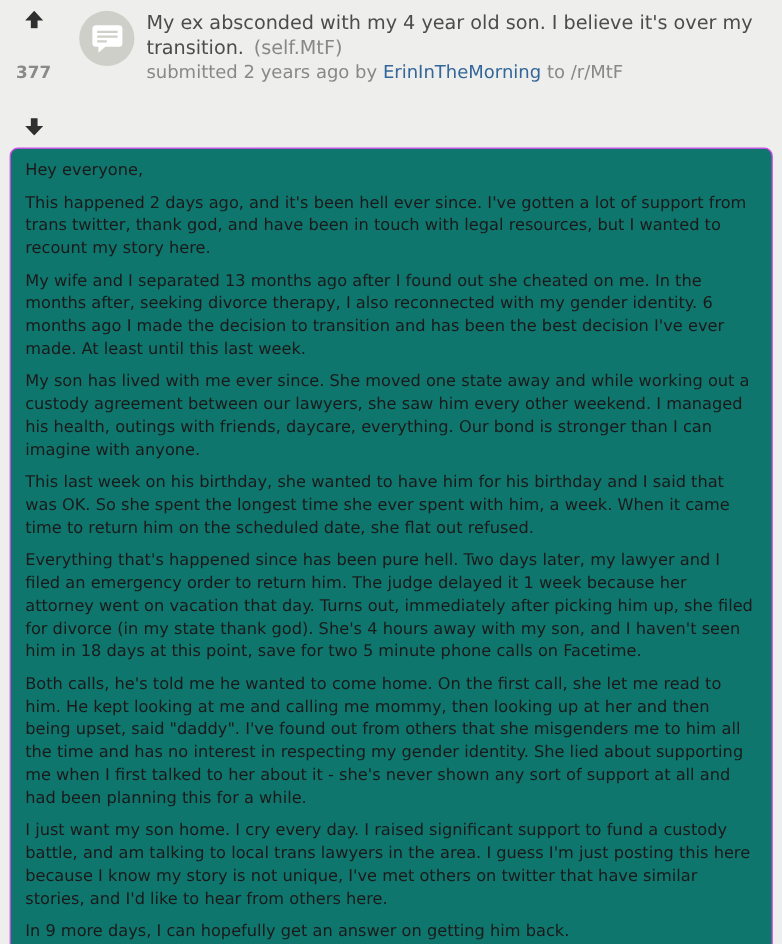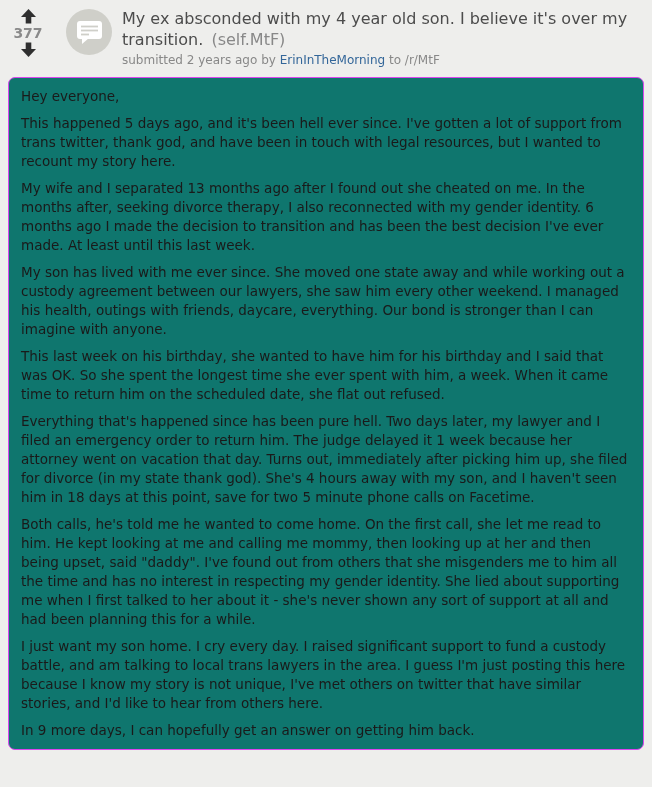--- a/index.html
+++ b/index.html
@@ -17,20 +17,21 @@
     align-items: flex-start;
     padding: 5px 8px 0 8px;
   }
   .vote-column {
     width: 40px;
     display: flex;
     flex-direction: column;
     align-items: center;
     padding-top: 4px;
     flex: 0 0 auto;
+    gap: 28px;
   }
   .vote-arrow {
     width: 17px;
     height: 15px;
     cursor: pointer;
     line-height: 0;
   }
   .score {
     font-size: 14px;
     font-weight: bold;
@@ -67,21 +68,21 @@
     cursor: pointer;
   }
   .post-domain {
     font-size: 16px;
     color: #888;
     margin-left: 3px;
     white-space: nowrap;
   }
   .tagline {
     margin: 3px 0 0 0;
-    font-size: 12px;
+    font-size: 15px;
     color: #888;
     line-height: 14px;
   }
   .author-link {
     color: #336699;
     text-decoration: none;
     cursor: pointer;
   }
 
   
@@ -152,21 +153,21 @@
       </p>
       <p class="tagline">
         <span>submitted 2 years ago by </span><a class="author-link">ErinInTheMorning</a><span> to /r/MtF</span>
       </p>
     </div>
 
   </div>
 
   <div class="selftext-box">
     <p>Hey everyone,</p>
-    <p>This happened 5 days ago, and it's been hell ever since. I've gotten a lot of support from trans twitter, thank god, and have been in touch with legal resources, but I wanted to recount my story here.</p>
+    <p>This happened 2 days ago, and it's been hell ever since. I've gotten a lot of support from trans twitter, thank god, and have been in touch with legal resources, but I wanted to recount my story here.</p>
     <p>My wife and I separated 13 months ago after I found out she cheated on me. In the months after, seeking divorce therapy, I also reconnected with my gender identity. 6 months ago I made the decision to transition and has been the best decision I've ever made. At least until this last week.</p>
     <p>My son has lived with me ever since. She moved one state away and while working out a custody agreement between our lawyers, she saw him every other weekend. I managed his health, outings with friends, daycare, everything. Our bond is stronger than I can imagine with anyone.</p>
     <p>This last week on his birthday, she wanted to have him for his birthday and I said that was OK. So she spent the longest time she ever spent with him, a week. When it came time to return him on the scheduled date, she flat out refused.</p>
     <p>Everything that's happened since has been pure hell. Two days later, my lawyer and I filed an emergency order to return him. The judge delayed it 1 week because her attorney went on vacation that day. Turns out, immediately after picking him up, she filed for divorce (in my state thank god). She's 4 hours away with my son, and I haven't seen him in 18 days at this point, save for two 5 minute phone calls on Facetime.</p>
     <p>Both calls, he's told me he wanted to come home. On the first call, she let me read to him. He kept looking at me and calling me mommy, then looking up at her and then being upset, said "daddy". I've found out from others that she misgenders me to him all the time and has no interest in respecting my gender identity. She lied about supporting me when I first talked to her about it - she's never shown any sort of support at all and had been planning this for a while.</p>
     <p>I just want my son home. I cry every day. I raised significant support to fund a custody battle, and am talking to local trans lawyers in the area. I guess I'm just posting this here because I know my story is not unique, I've met others on twitter that have similar stories, and I'd like to hear from others here.</p>
     <p>In 9 more days, I can hopefully get an answer on getting him back.</p>
   </div>
 
 

